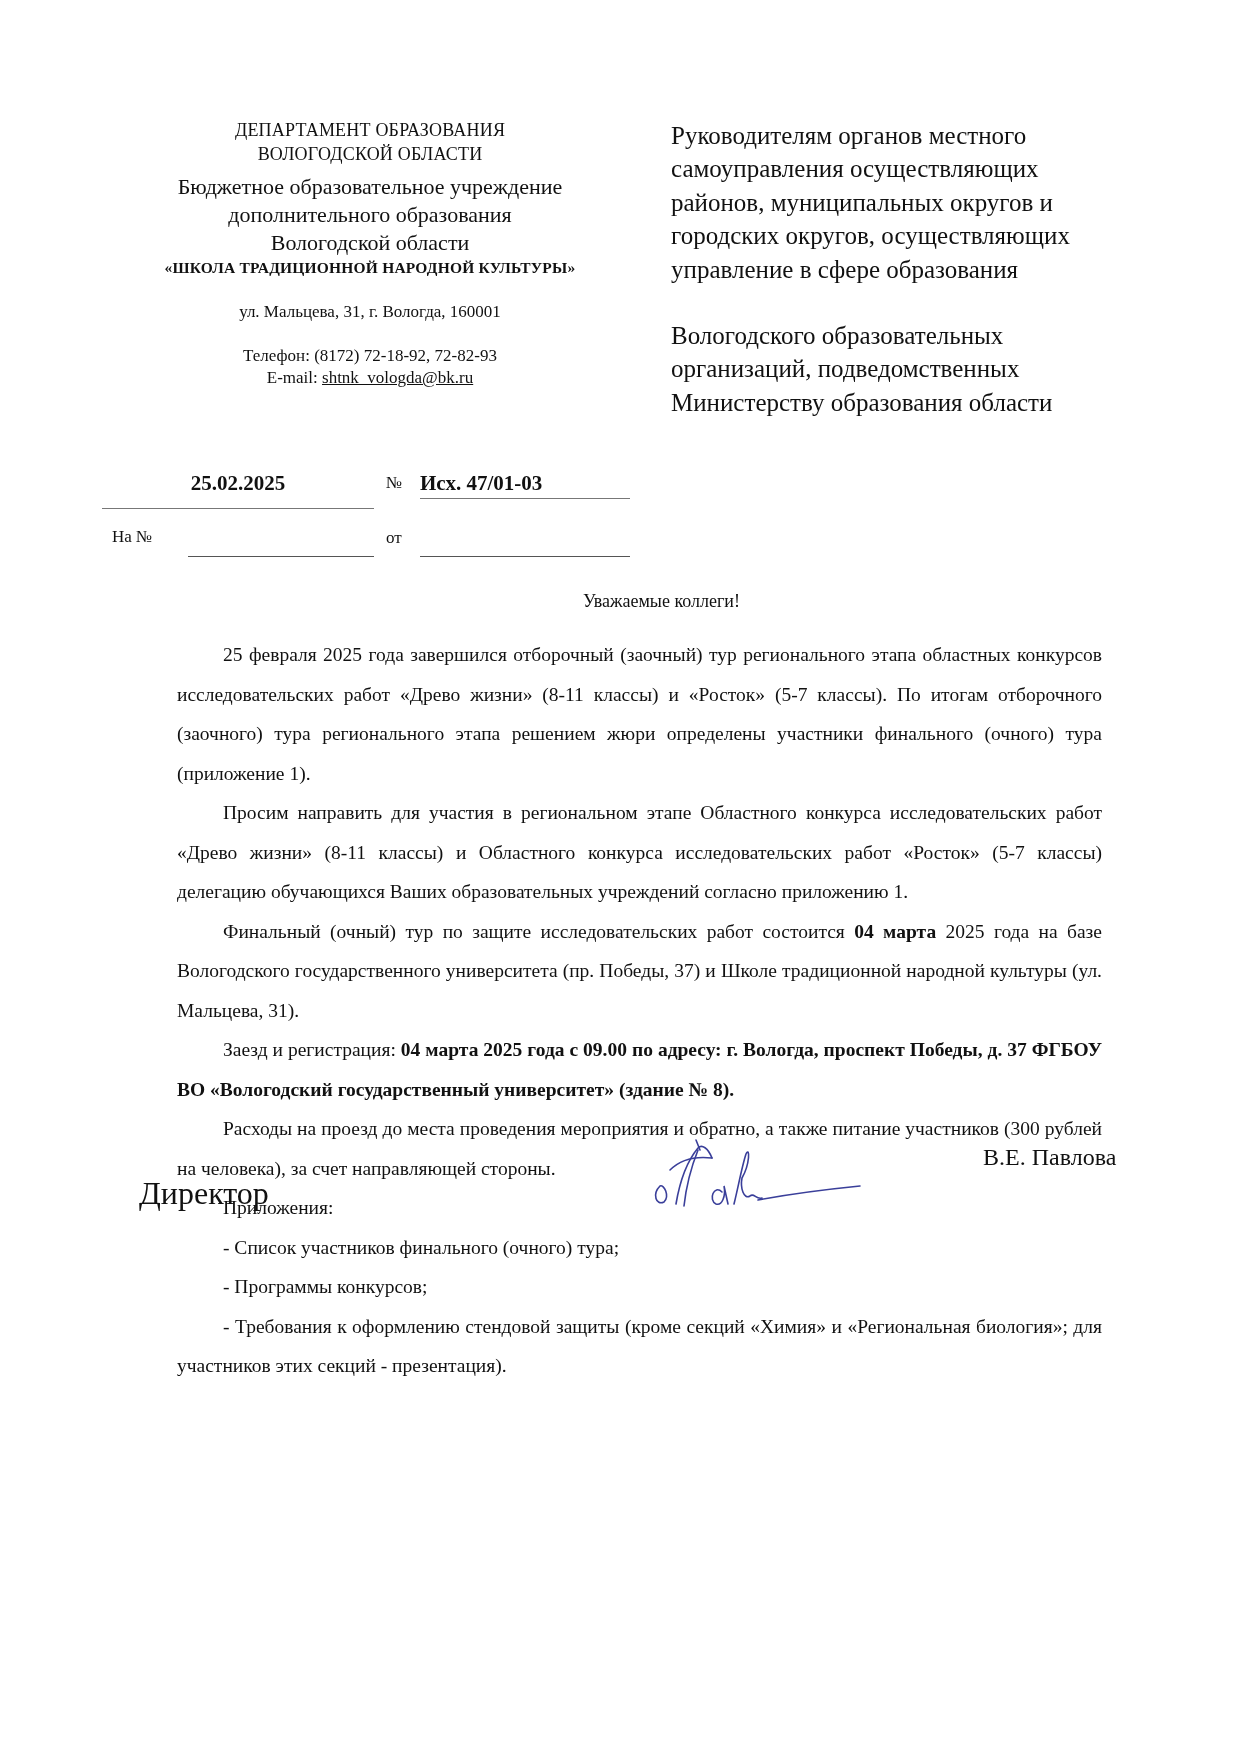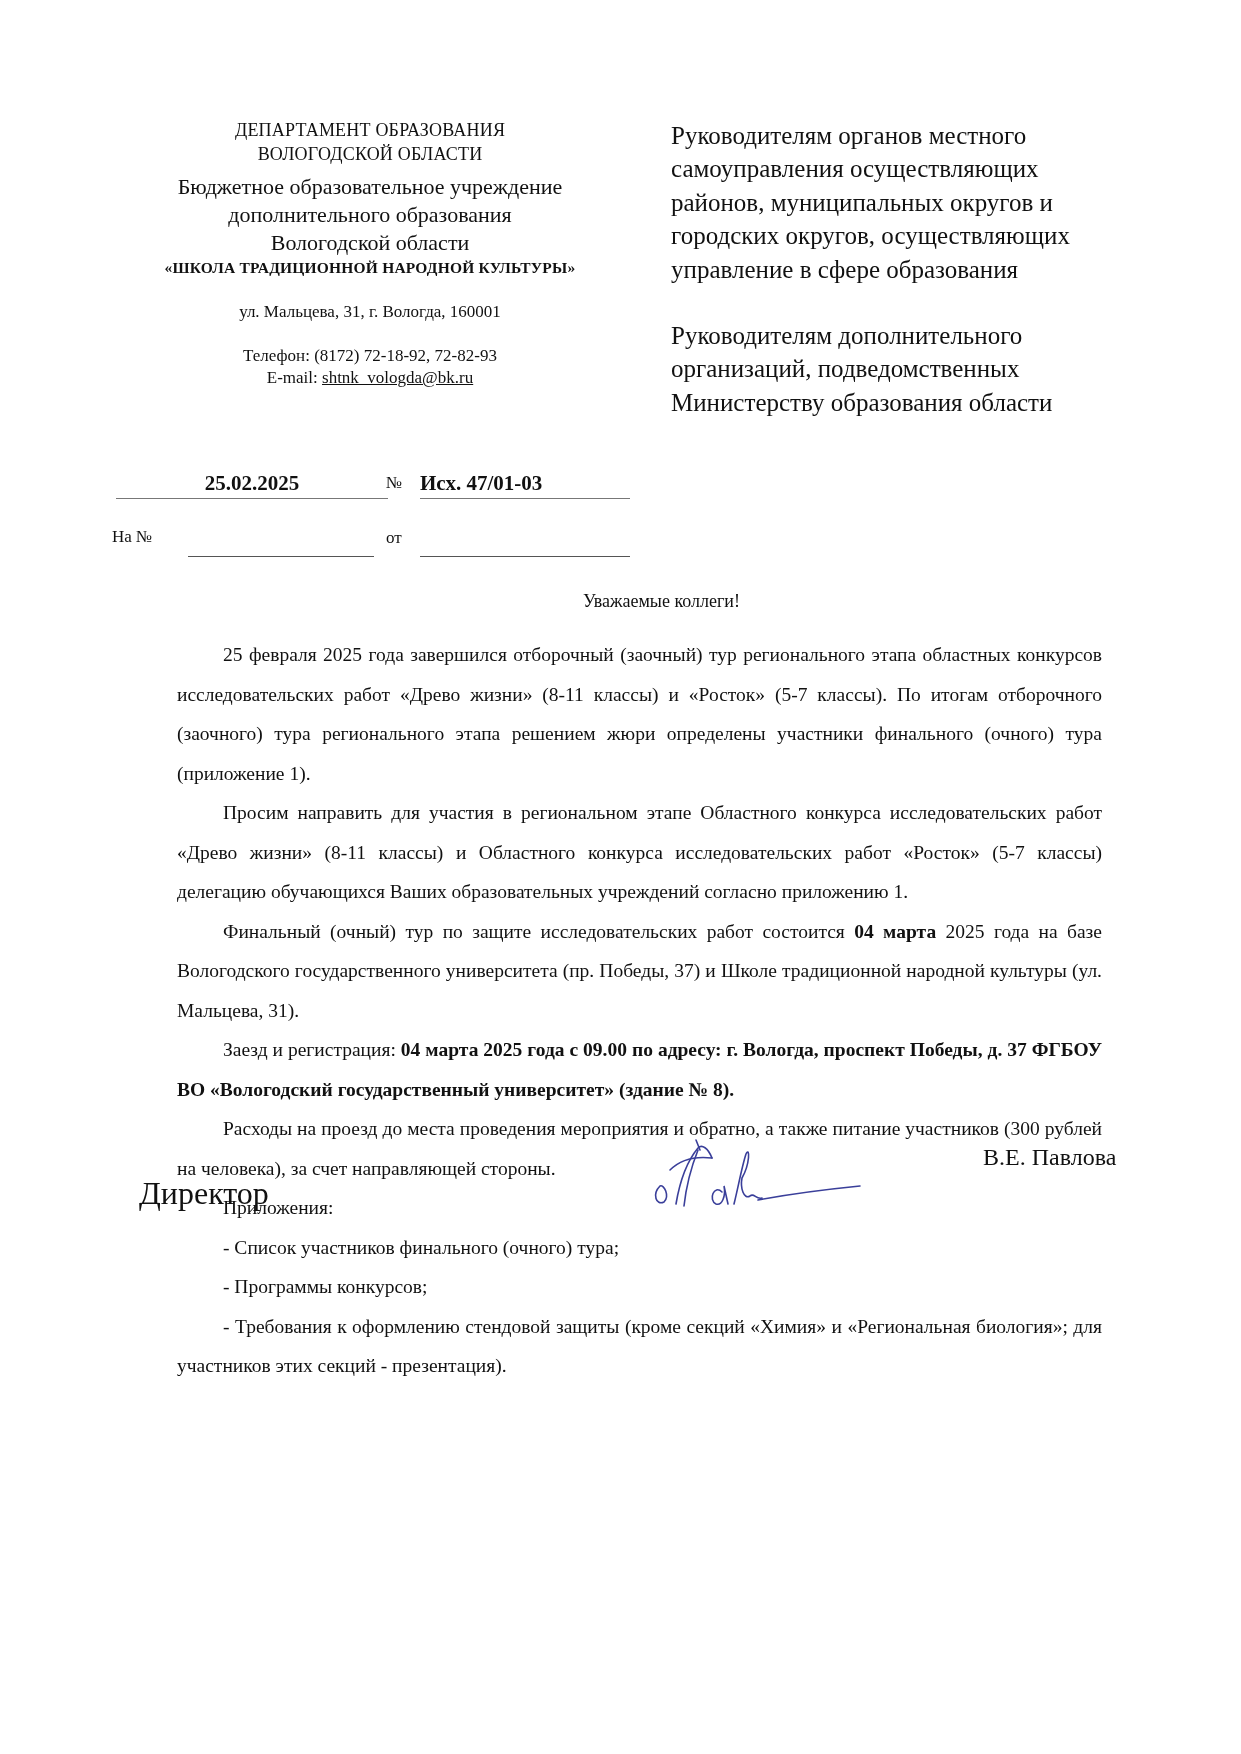--- a/index.html
+++ b/index.html
@@ -13,21 +13,21 @@
   .inst-bold { font-size: 15.5px; font-weight: bold; line-height: 22px; letter-spacing: 0.2px; }
   .addr { font-size: 17px; line-height: 22px; margin-top: 22px; }
   .contacts { font-size: 17px; line-height: 22px; margin-top: 22px; }
   .email-link { text-decoration: underline; }
 
   
   .recipients { left: 671px; top: 119px; width: 520px; font-size: 25px; line-height: 33.4px; }
   .recipient-block + .recipient-block { margin-top: 33px; }
 
   
-  .reg-date { left: 116px; top: 470px; width: 272px; font-size: 21px; font-weight: bold; text-align: center; border-bottom: 1.5px solid #777; padding-bottom: 2px; line-height: 26px; }
+  .reg-date { left: 102px; top: 470px; width: 272px; font-size: 21px; font-weight: bold; text-align: center; border-bottom: 1.5px solid #777; padding-bottom: 12px; line-height: 26px; }
   .reg-no-sign { left: 386px; top: 470px; font-size: 17px; line-height: 26px; }
   .reg-number { left: 420px; top: 470px; width: 210px; font-size: 21px; font-weight: bold; border-bottom: 1.5px solid #777; padding-bottom: 2px; line-height: 26px; }
   .ref-label { left: 112px; top: 526px; font-size: 17px; line-height: 22px; }
   .ref-line1 { left: 188px; top: 556px; width: 186px; border-bottom: 1px solid #555; }
   .ref-from { left: 386px; top: 527px; font-size: 17px; line-height: 22px; }
   .ref-line2 { left: 420px; top: 556px; width: 210px; border-bottom: 1px solid #555; }
 
   
   .greeting { left: 100px; top: 589px; width: 1123px; text-align: center; font-size: 18px; line-height: 24px; }
   .body-text { left: 177px; top: 635px; width: 925px; font-size: 19.5px; line-height: 39.5px; text-align: justify; }
@@ -60,21 +60,21 @@
 
 <div class="abs recipients">
   <div class="recipient-block">
     <div>Руководителям органов местного</div>
     <div>самоуправления осуществляющих</div>
     <div>районов, муниципальных округов и</div>
     <div>городских округов, осуществляющих</div>
     <div>управление в сфере образования</div>
   </div>
   <div class="recipient-block">
-    <div>Руководителям дополнительного</div>
+    <div>Вологодского образовательных</div>
     <div>организаций, подведомственных</div>
     <div>Министерству образования области</div>
   </div>
 </div>
 
 <div class="abs reg-date">25.02.2025</div>
 <div class="abs reg-no-sign">№</div>
 <div class="abs reg-number">Исх. 47/01-03</div>
 <div class="abs ref-label">На №</div>
 <div class="abs ref-line1"></div>

